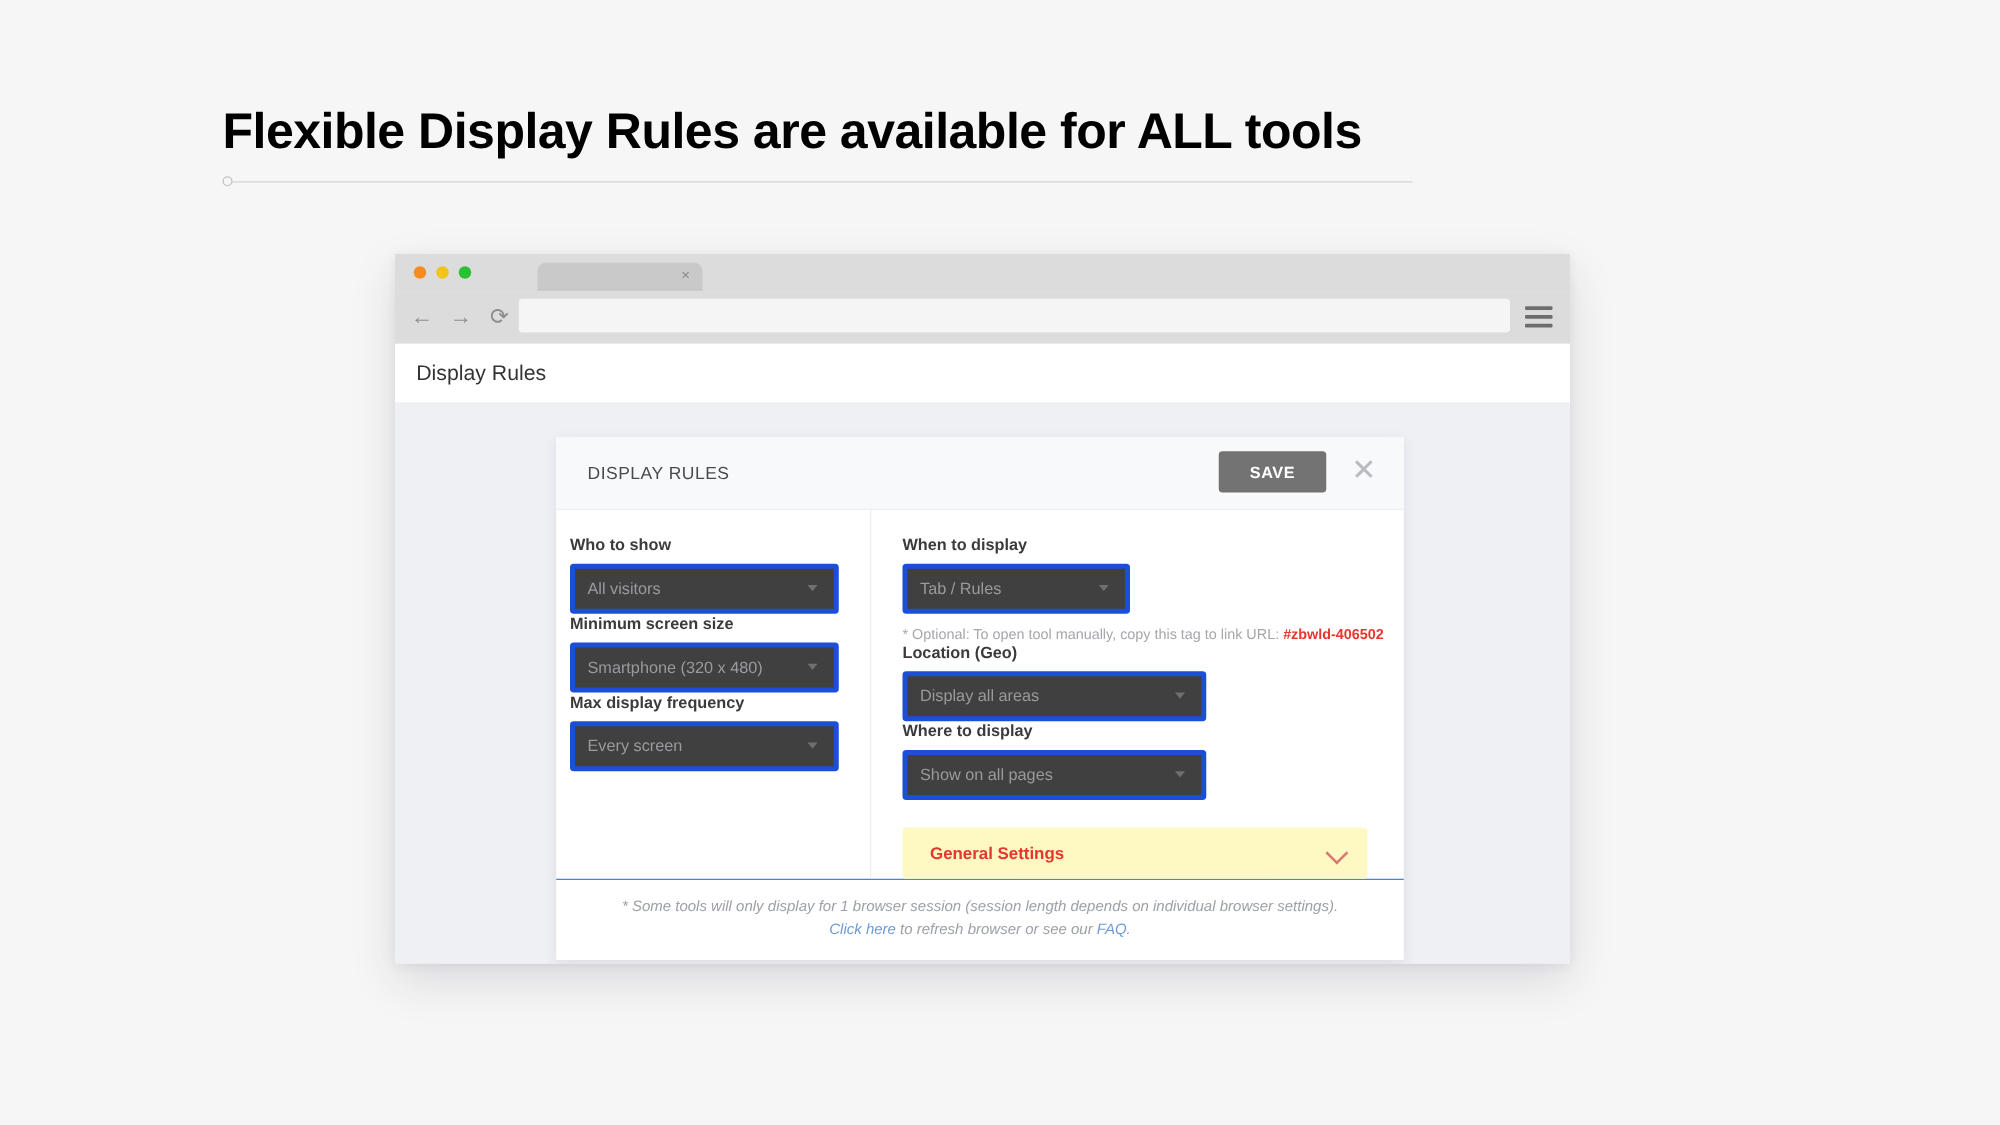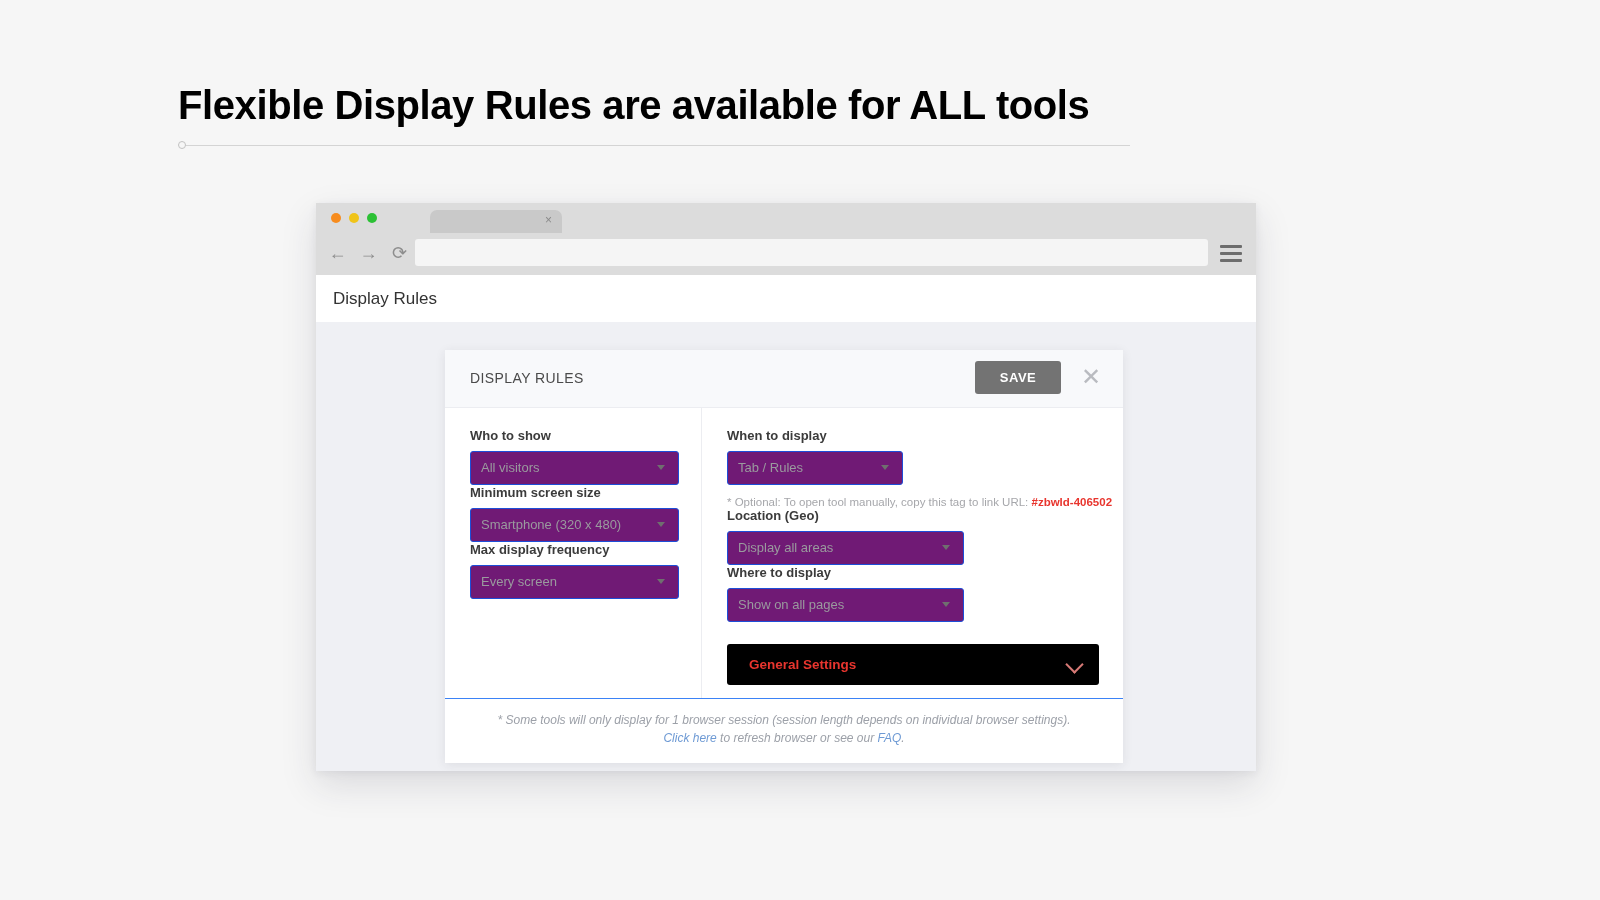--- a/index.html
+++ b/index.html
@@ -254,21 +254,21 @@
     cursor: pointer;
   }
 
   .card-cols {
     position: relative;
     display: flex;
     padding: 0;
   }
   .col-left {
     width: 257px;
-    padding: 20px 25px 0 25px;
+    padding: 20px 25px 0 11px;
     box-sizing: border-box;
     border-right: 1px solid #ecedf1;
     min-height: 290px;
   }
   .col-right {
     flex: 1;
     padding: 20px 25px 0 25px;
     box-sizing: border-box;
     min-height: 290px;
   }
@@ -277,23 +277,23 @@
     font-size: 13px;
     font-weight: bold;
     color: #3b3b3b;
     margin: 0 0 8px 0;
   }
   .field-label.spaced { }
 
   .select {
     position: relative;
     height: 32px;
-    border: 1px solid #1d4ed8;
+    border: 4px solid #1d4ed8;
     border-radius: 3px;
-    background: #701a75;
+    background: #404040;
     cursor: pointer;
   }
   .select .val {
     position: absolute;
     left: 10px;
     top: 8px;
     font-size: 13px;
     color: #9a9a9e;
     white-space: nowrap;
   }
@@ -321,21 +321,21 @@
   .hint .tag {
     color: #e8352e;
     font-weight: bold;
   }
 
   .accordion {
     margin-top: 22px;
     position: relative;
     width: 372px;
     height: 41px;
-    background: #000000;
+    background: #fef9c3;
     border-radius: 3px;
     cursor: pointer;
   }
   .accordion .acc-label {
     position: absolute;
     left: 22px;
     top: 13px;
     font-size: 13.5px;
     font-weight: bold;
     color: #e8352e;

